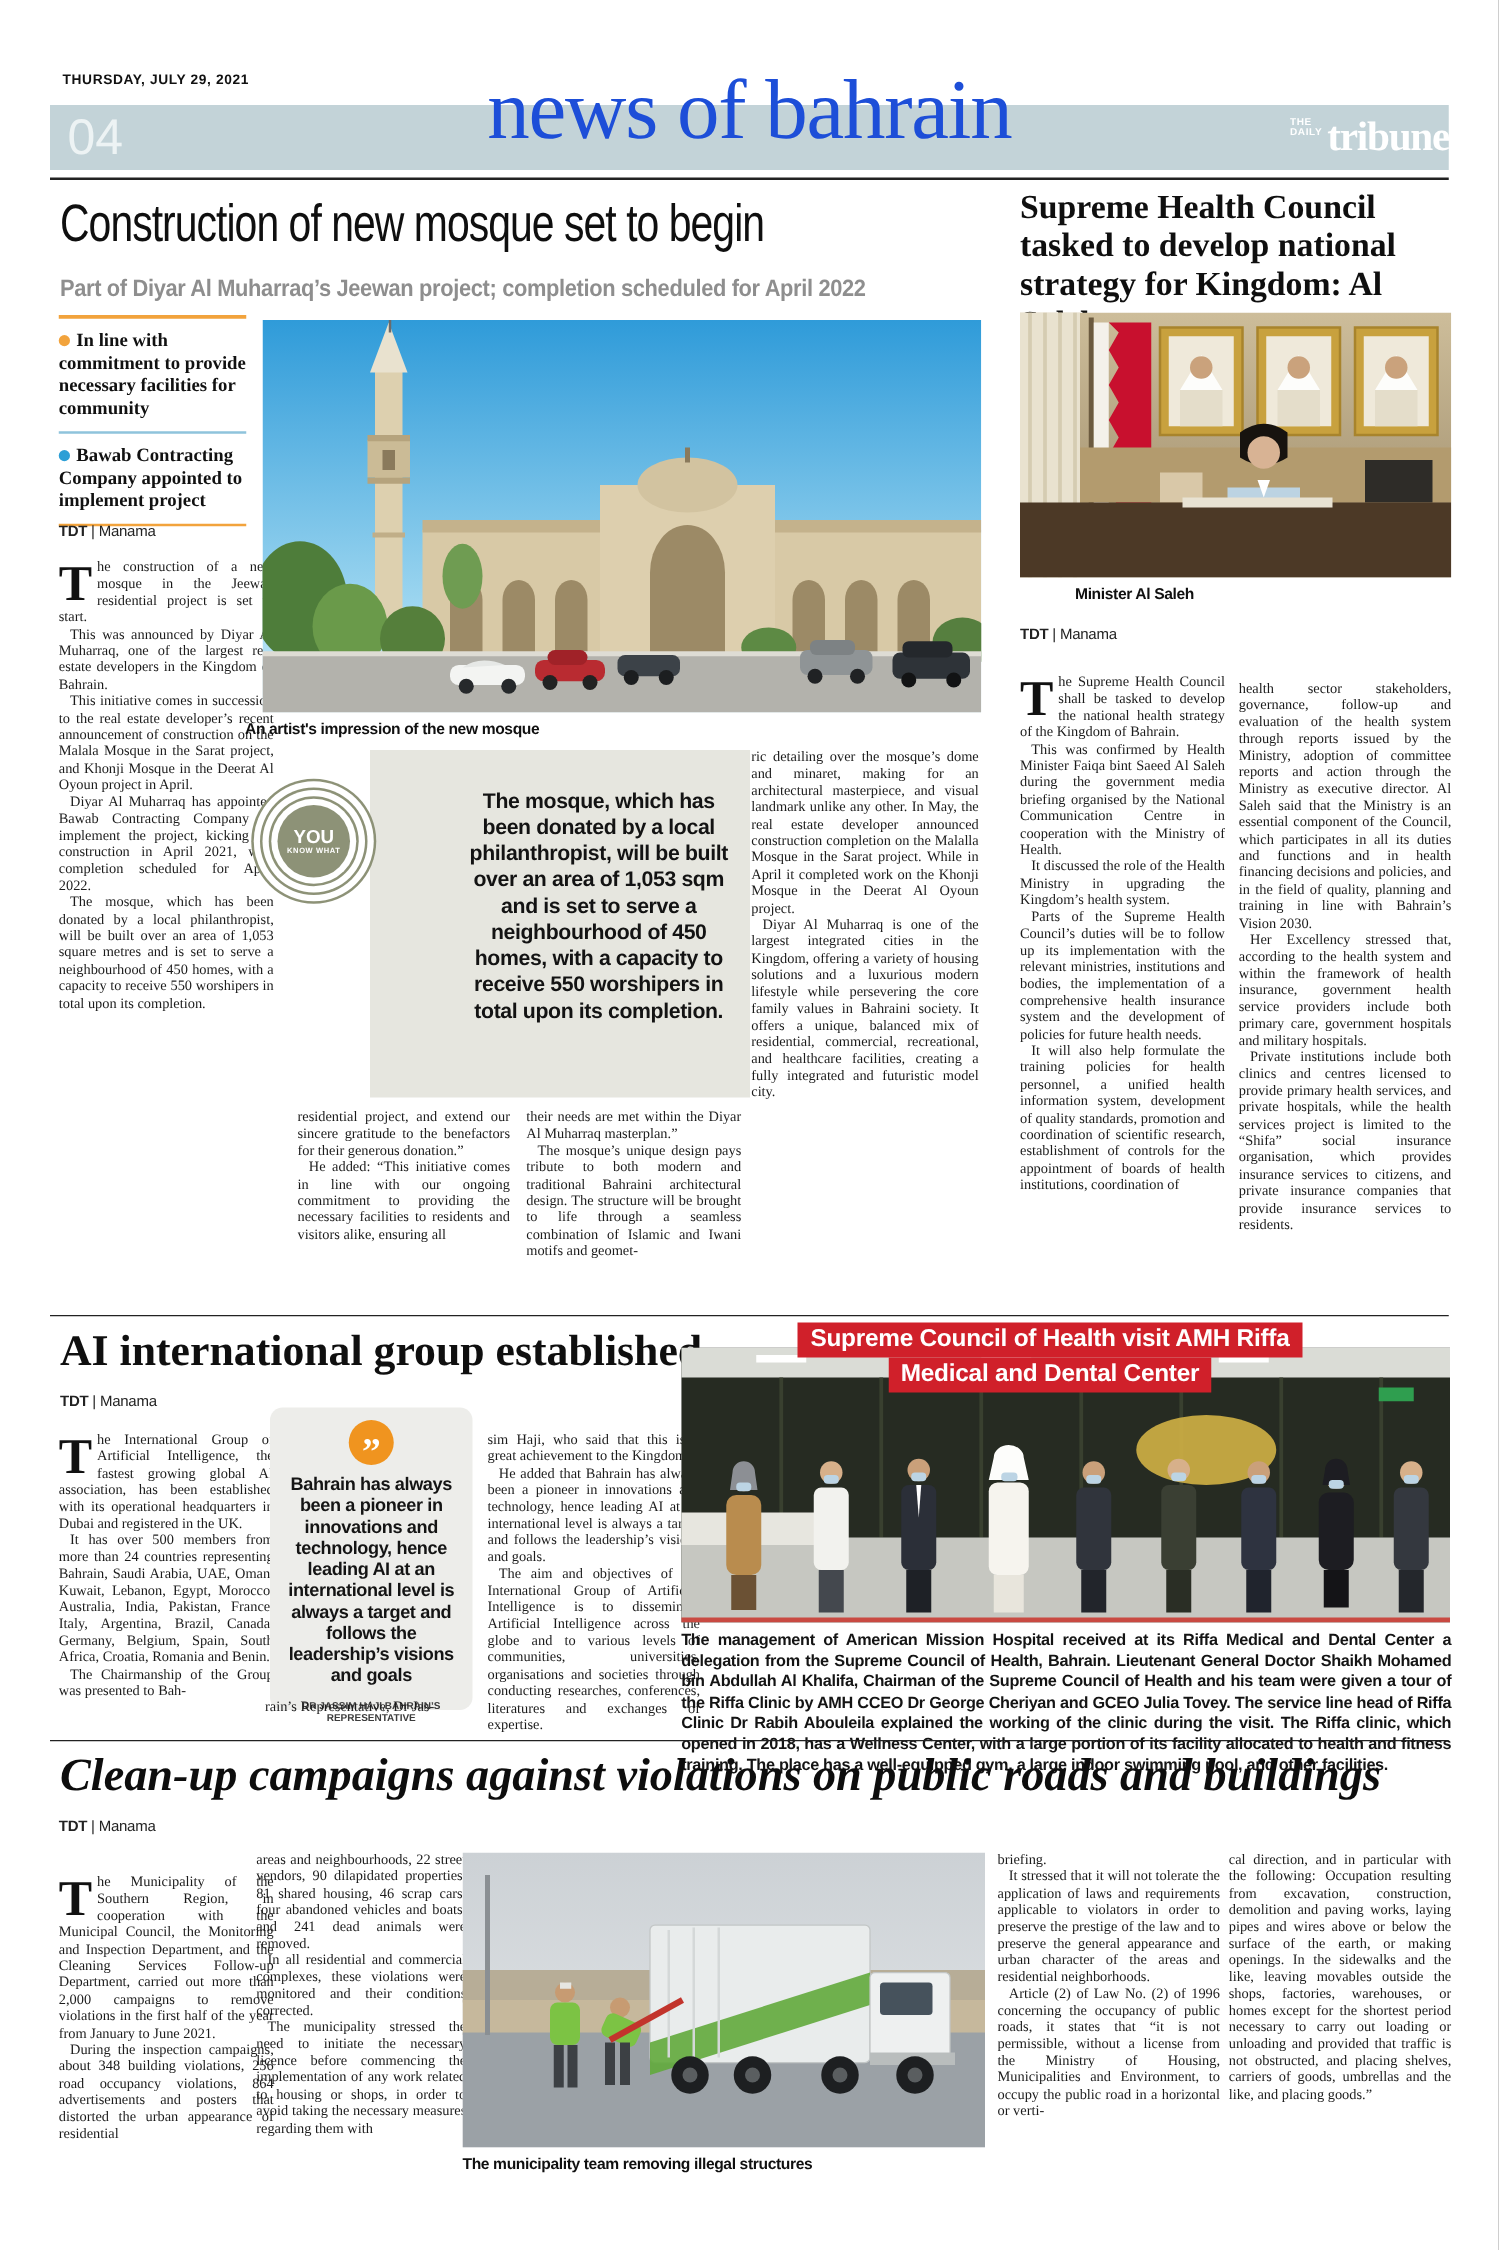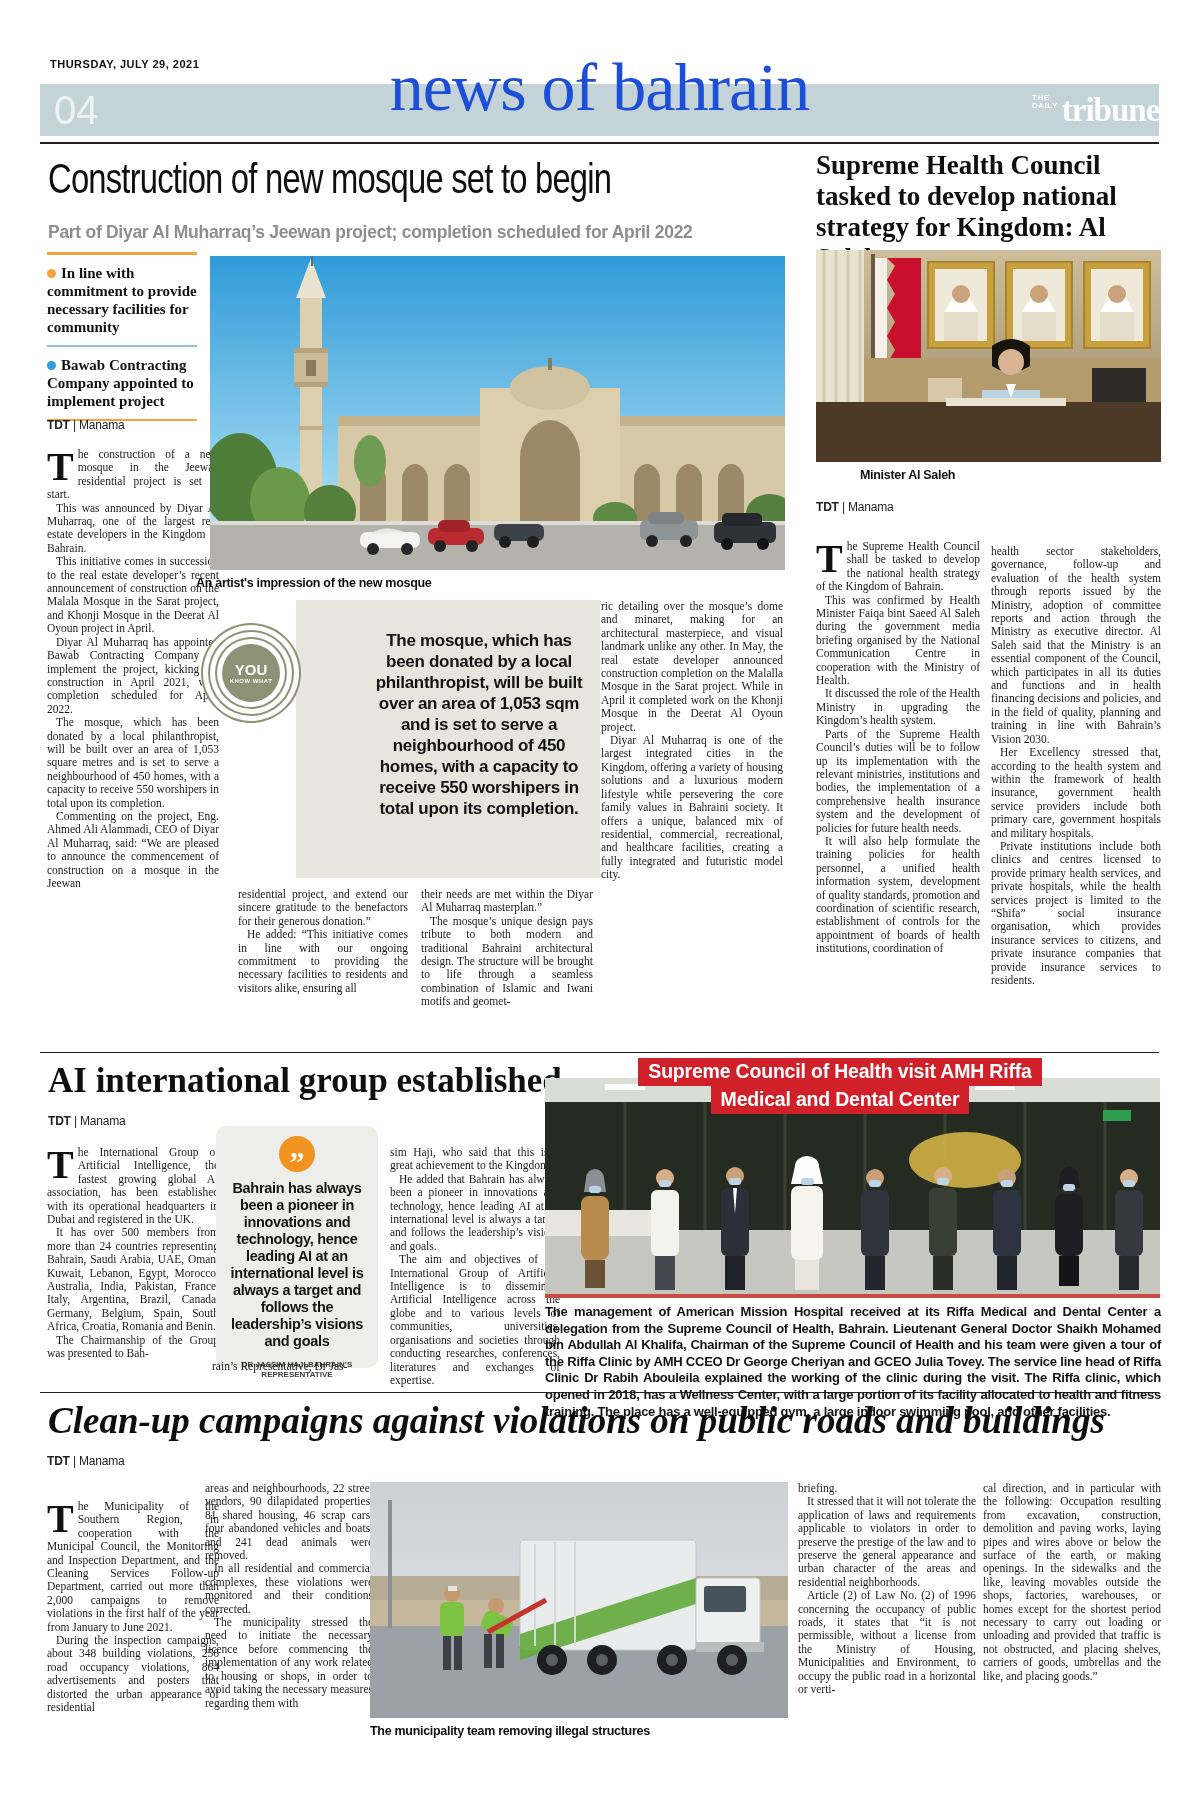--- a/index.html
+++ b/index.html
@@ -96,21 +96,20 @@
   <div class="abs byline" style="left:47px;top:418px;">
     <b>TDT</b> <span>| Manama</span>
   </div>
 
   <div class="abs body" style="left:47px;top:448px;width:172px;height:566px;">
     <p><span class="dropcap">T</span><span>he construction of a new mosque in the Jeewan residential project is set to start.</span></p>
     <p>This was announced by Diyar Al Muharraq, one of the largest real estate developers in the Kingdom of Bahrain.</p>
     <p>This initiative comes in succession to the real estate developer’s recent announcement of construction on the Malala Mosque in the Sarat project, and Khonji Mosque in the Deerat Al Oyoun project in April.</p>
     <p>Diyar Al Muharraq has appointed Bawab Contracting Company to implement the project, kicking off construction in April 2021, with completion scheduled for April 2022.</p>
     <p>The mosque, which has been donated by a local philanthropist, will be built over an area of 1,053 square metres and is set to serve a neighbourhood of 450 homes, with a capacity to receive 550 worshipers in total upon its completion.</p>
-    <p>Commenting on the project, Eng. Ahmed Ali Alammadi, CEO of Diyar Al Muharraq, said: “We are pleased to announce the commencement of construction on a mosque in the Jeewan</p>
   </div>
 
   <svg class="abs" style="left:210px;top:256px;" width="575" height="314" viewBox="0 0 575 314">
     <defs>
       <linearGradient id="sky" x1="0" y1="0" x2="0" y2="1">
         <stop offset="0" stop-color="#2f9bd9"></stop>
           <stop offset="0.8" stop-color="#a8dcf2"></stop>
           <stop offset="1" stop-color="#cfeaf6"></stop>
       </linearGradient>
     </defs>

